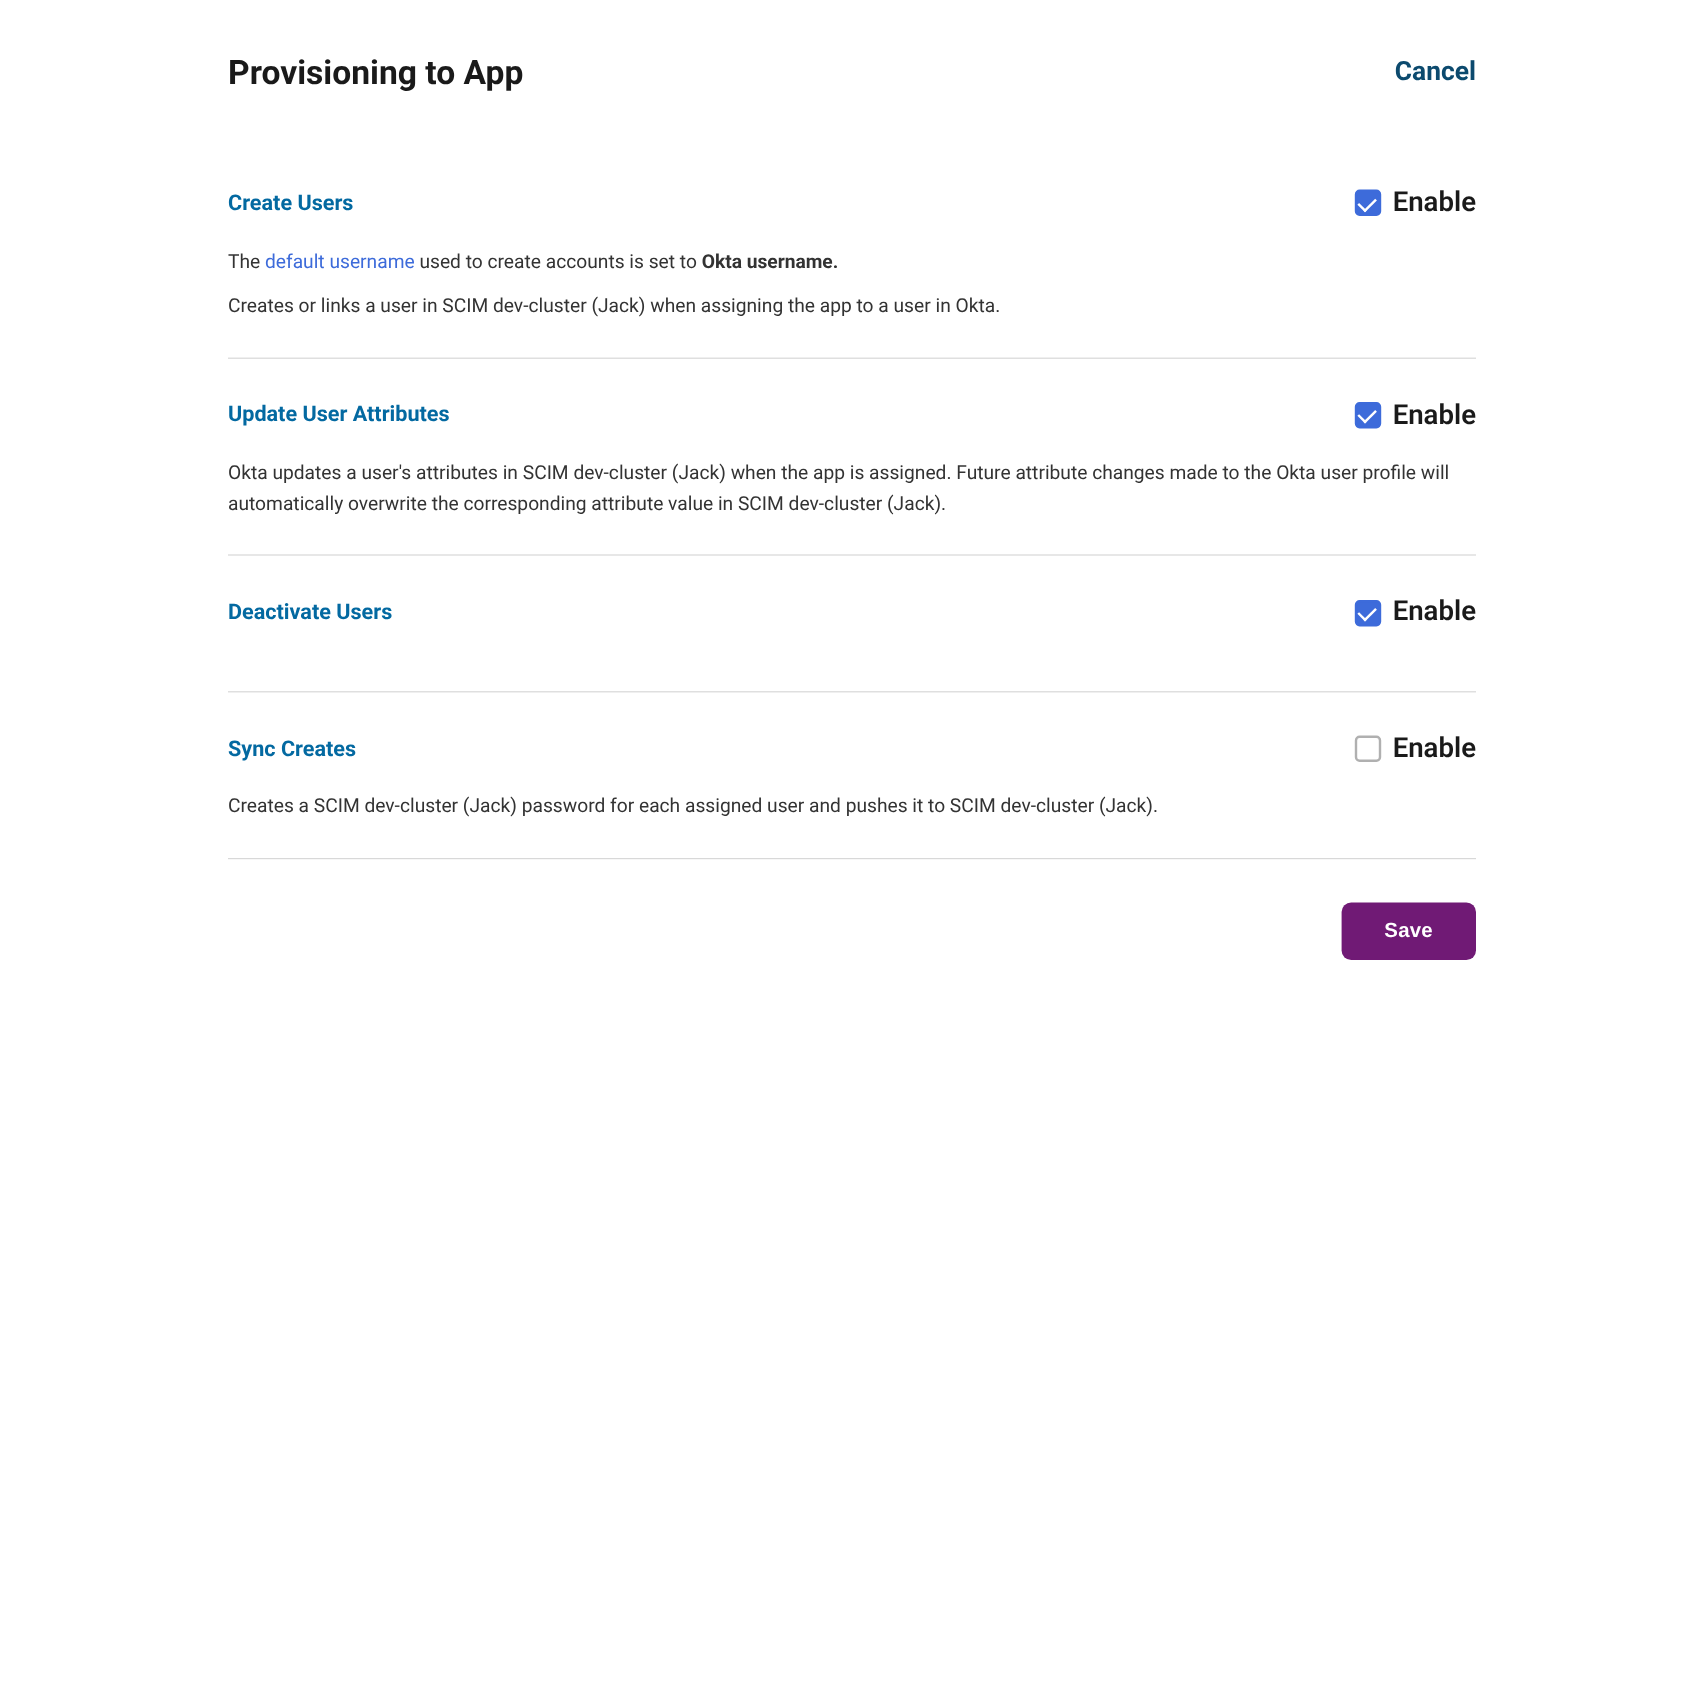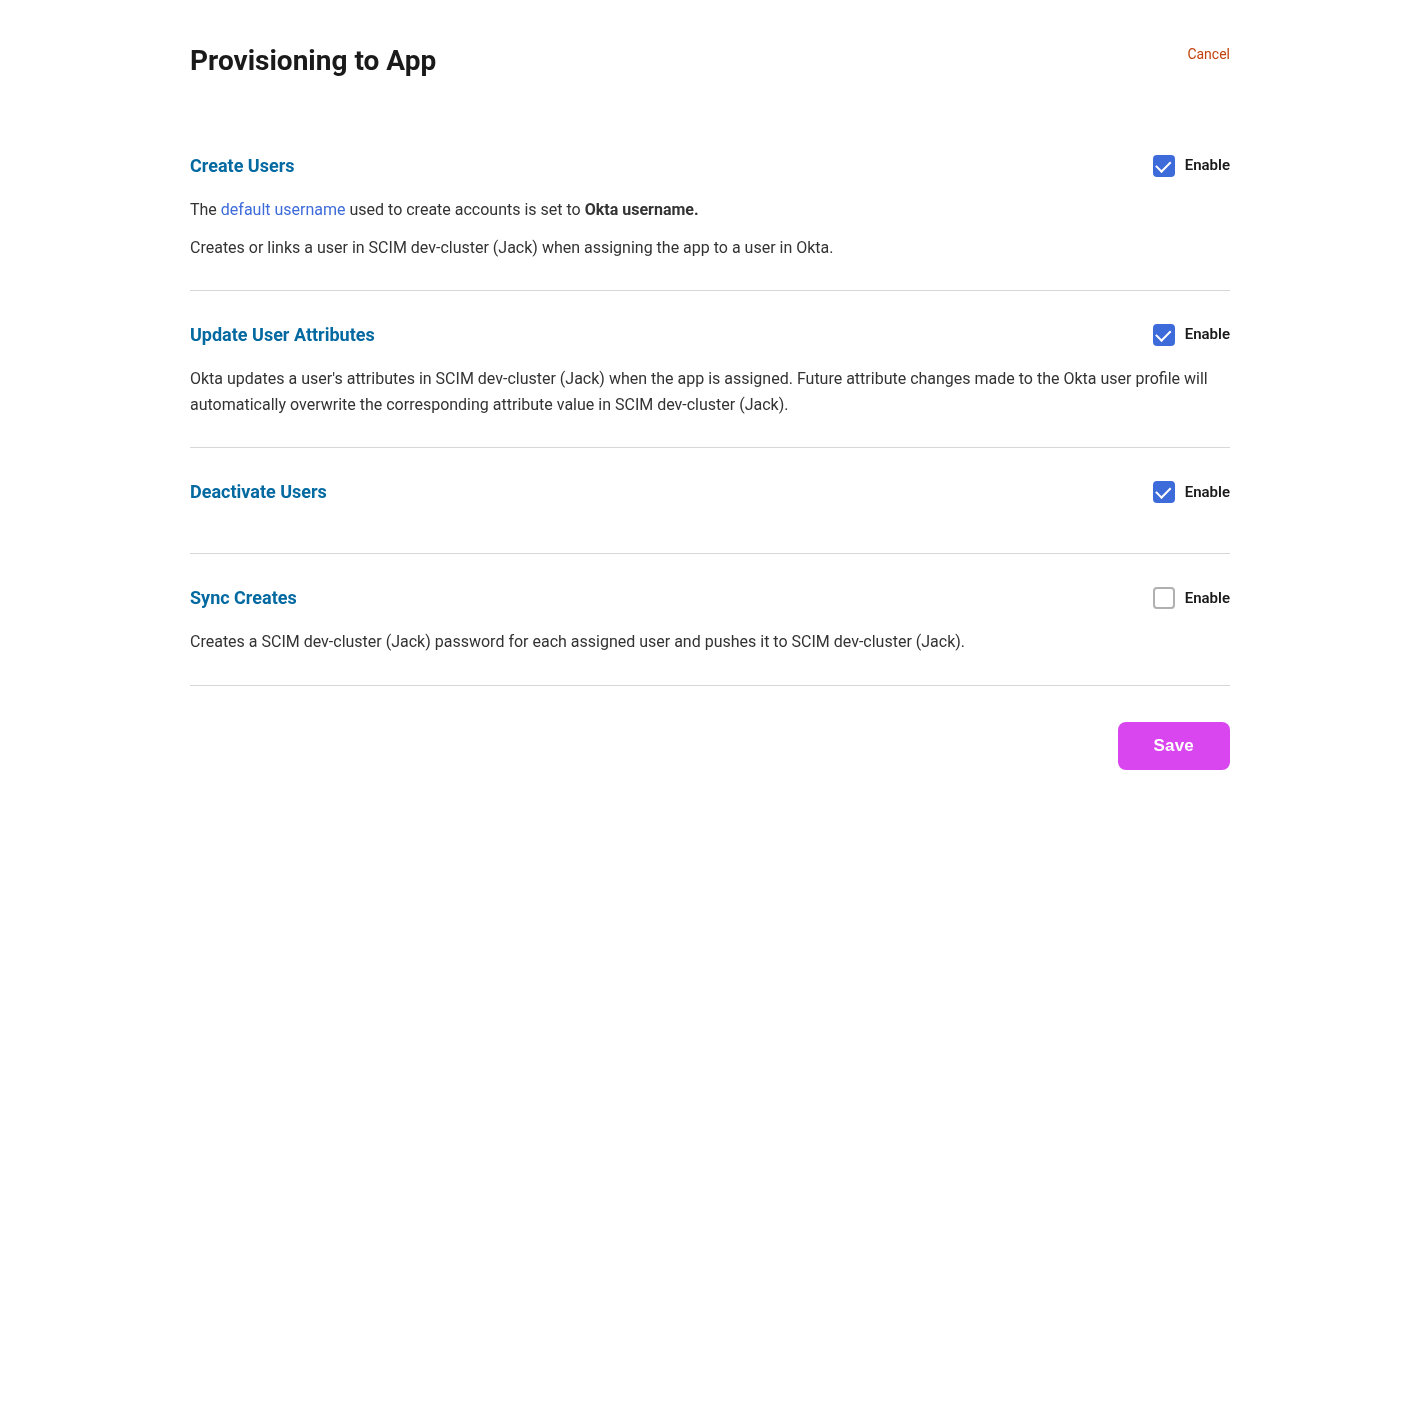--- a/index.html
+++ b/index.html
@@ -30,23 +30,23 @@
       text-align: center;
     }
 
     .page-title {
       font-size: 28px;
       font-weight: 700;
       color: #1a1a1a;
     }
 
     .cancel-link {
-      font-size: 14px;
-      font-weight: 400;
-      color: #c2410c;
+      font-size: 22px;
+      font-weight: 700;
+      color: #0c4a6e;
       text-decoration: none;
       cursor: pointer;
       padding-top: 4px;
     }
 
     .section {
       padding: 30px 0;
       border-bottom: 1px solid #d8d8d8;
     }
 
@@ -63,21 +63,21 @@
       color: #0369a1;
     }
 
     .enable-control {
       display: flex;
       align-items: center;
       gap: 10px;
     }
 
     .enable-label {
-      font-size: 15px;
+      font-size: 23px;
       font-weight: 600;
       color: #1a1a1a;
     }
 
     .checkbox-checked {
       width: 22px;
       height: 22px;
       background-color: #3d6bda;
       border: 2px solid #3d6bda;
       border-radius: 4px;
@@ -132,21 +132,21 @@
       font-weight: 700;
     }
 
     .footer-row {
       display: flex;
       justify-content: flex-end;
       padding-top: 36px;
     }
 
     .save-button {
-      background-color: #d946ef;
+      background-color: #701a75;
       color: #ffffff;
       border: none;
       border-radius: 8px;
       padding: 14px 36px;
       font-size: 17px;
       font-weight: 600;
       cursor: pointer;
       letter-spacing: 0.01em;
     }
   </style>

